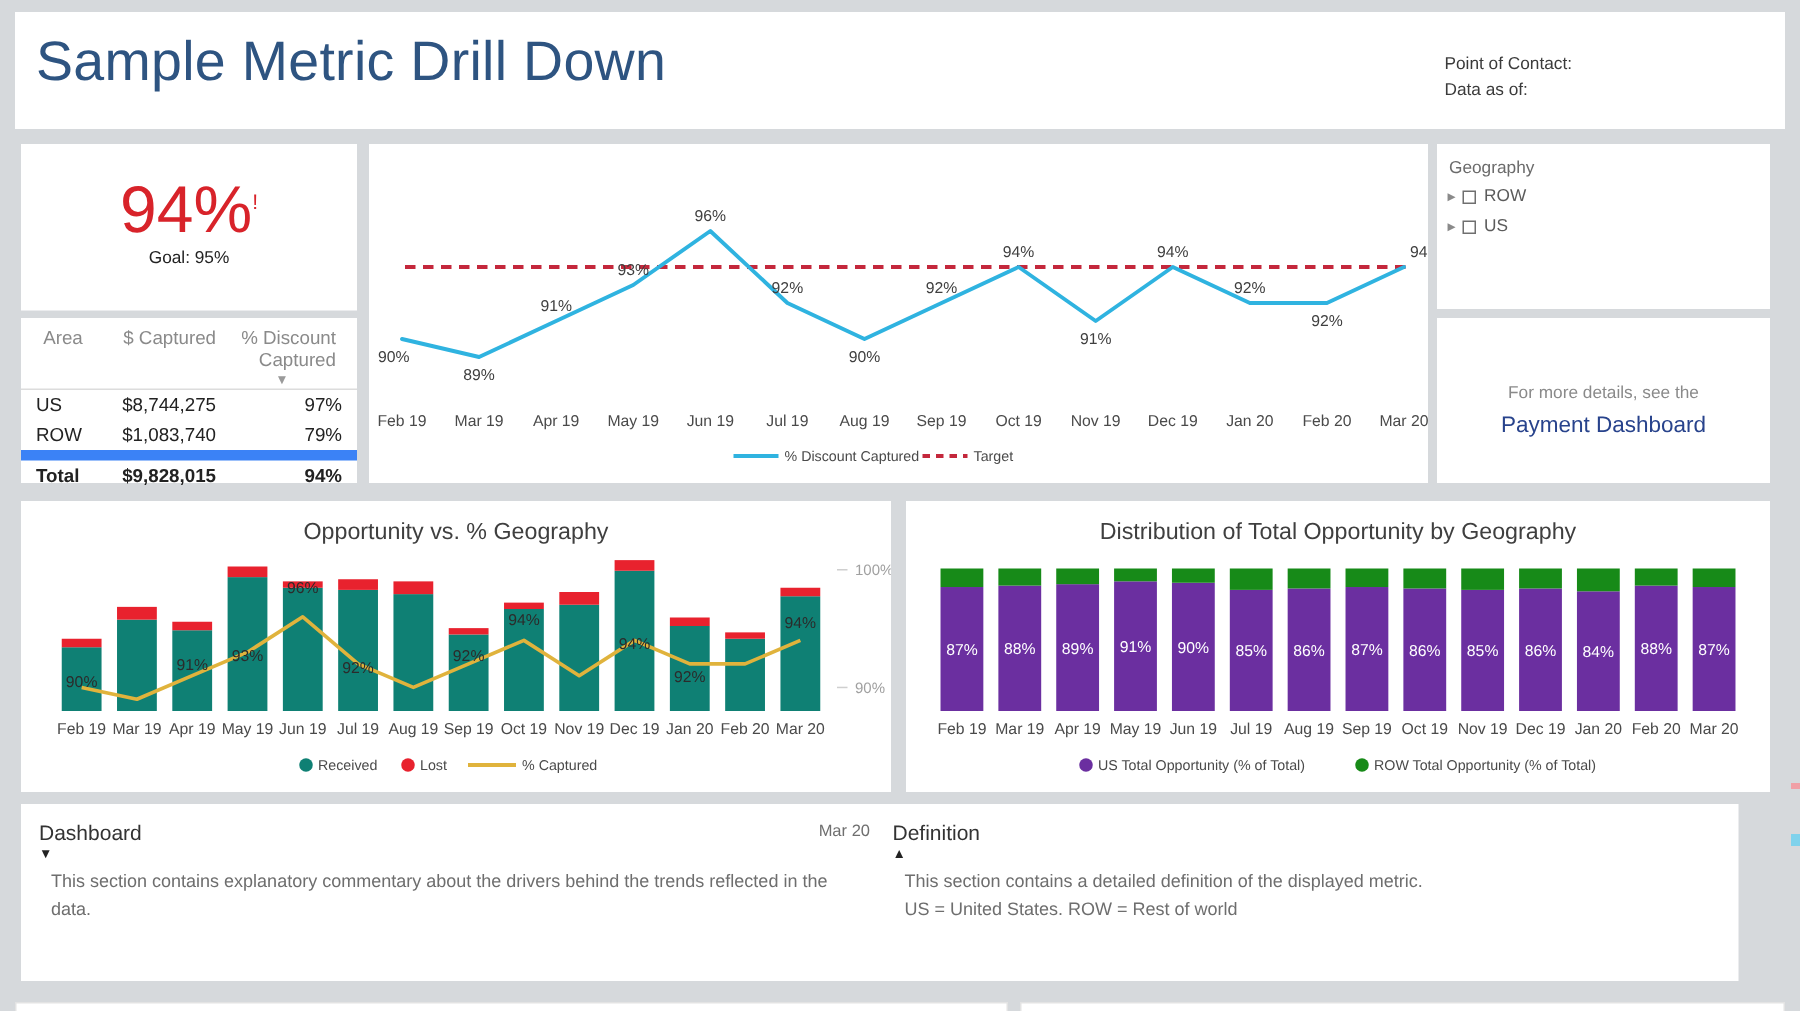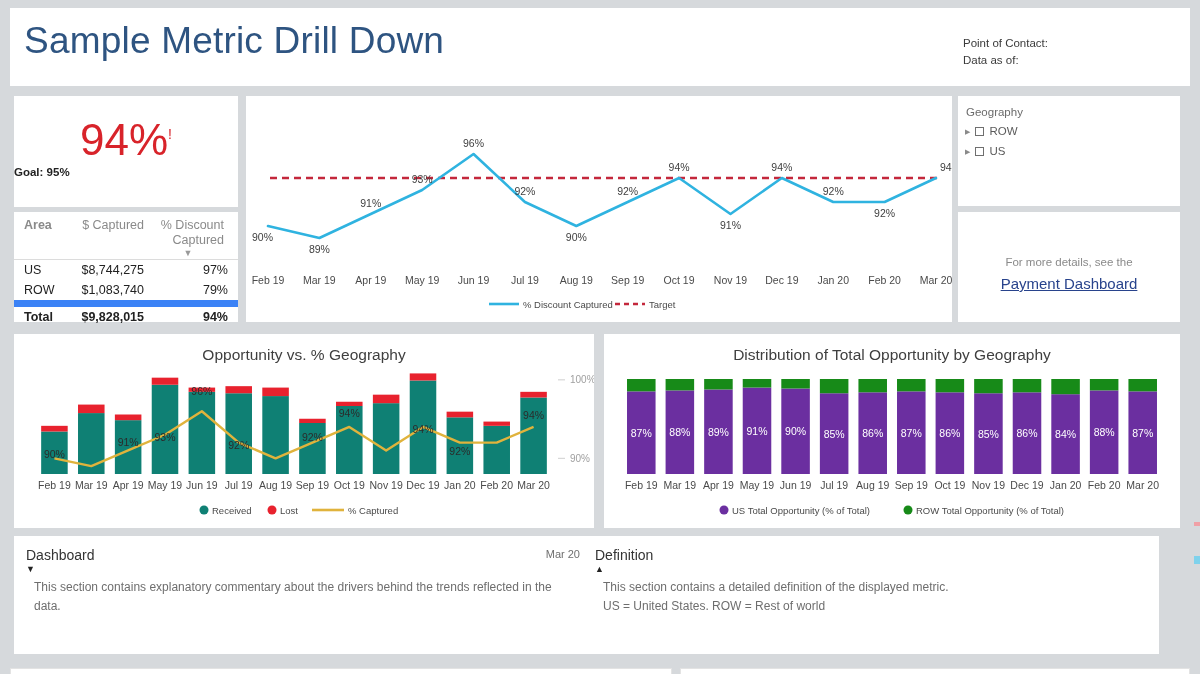--- a/index.html
+++ b/index.html
@@ -27,32 +27,32 @@
   }
 
   
   #kpi-card { left: 14px; top: 96px; width: 224px; height: 111px; }
   #kpi-value {
     position: absolute; left: 0; right: 0; top: 14px; text-align: center;
     font-size: 44px; color: #d8232a; font-weight: 400; line-height: 48px;
   }
   #kpi-value .excl { font-size: 14px; vertical-align: super; }
   #kpi-goal {
-    position: absolute; left: 0; right: 0; top: 70px; 
-    font-size: 11.5px; color: #222; font-weight: bold;
+    position: absolute; left: 0; right: 0; top: 70px; text-align: center;
+    font-size: 11.5px; color: #222; font-weight: normal;
   }
 
   
   #area-table-card { left: 14px; top: 212px; width: 224px; height: 110px; }
   #area-table { width: 100%; border-collapse: collapse; font-size: 12.5px; }
   #area-table th {
     color: #8a8a8a; font-weight: 400; vertical-align: top;
     padding: 6px 4px 2px 4px; text-align: right; line-height: 15px;
   }
-  #area-table th.col-area { text-align: left; padding-left: 10px; width: 50px; font-weight: bold; }
+  #area-table th.col-area { text-align: center; padding-left: 10px; width: 50px; }
   #area-table th.col-cap { text-align: right; width: 84px; }
   #area-table th.col-disc { text-align: right; padding-right: 14px; }
   .sort-arrow {
     display: block; text-align: center; color: #9a9a9a;
     font-size: 9px; line-height: 8px; margin-top: 1px;
   }
   #area-table tbody tr td { padding: 3px 4px; color: #222; }
   #area-table td.c-area { text-align: left; padding-left: 10px; }
   #area-table td.c-cap { text-align: right; }
   #area-table td.c-disc { text-align: right; padding-right: 10px; }
@@ -72,21 +72,21 @@
   .geo-item { position: absolute; left: 7px; font-size: 11.5px; color: #5b5b5b;
               display: flex; align-items: center; gap: 5px; }
   .geo-caret { color: #8a8a8a; font-size: 7px; line-height: 1; }
   .geo-box { width: 9px; height: 9px; border: 1.4px solid #6f6f6f; display: inline-block; }
 
   
   #link-card { left: 958px; top: 212px; width: 222px; height: 110px; }
   #link-lead { position: absolute; left: 0; right: 0; top: 44px; text-align: center;
                font-size: 11.5px; color: #8a8a8a; }
   #link-anchor { position: absolute; left: 0; right: 0; top: 63px; text-align: center;
-                 font-size: 15px; color: #28438c; text-decoration: underline; cursor: pointer; }
+                 font-size: 15px; color: #28438c; cursor: pointer; }
 
   
   #combo-card { left: 14px; top: 334px; width: 580px; height: 194px; }
   #dist-card  { left: 604px; top: 334px; width: 576px; height: 194px; }
   .chart-title {
     position: absolute; left: 0; right: 0; top: 12px; text-align: center;
     font-size: 15.5px; color: #3f3f3f; font-weight: 400;
   }
   .lbl-bar { font-size: 10.5px; fill: #2b2b2b; font-family: "Liberation Sans", sans-serif; }
   .lbl-bar-w { font-size: 10.5px; fill: #ffffff; font-family: "Liberation Sans", sans-serif; }

